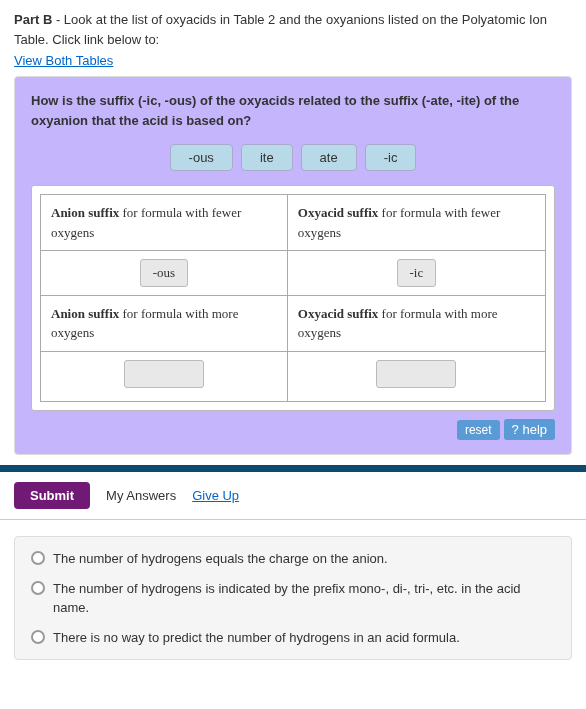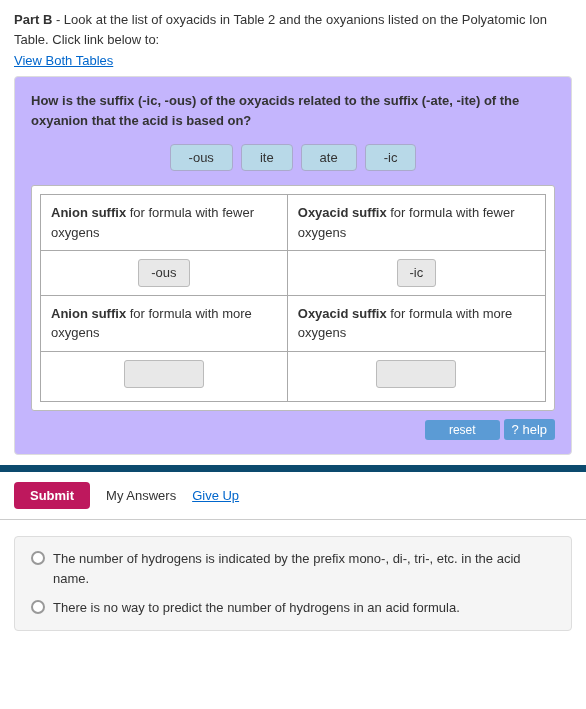--- a/index.html
+++ b/index.html
@@ -70,20 +70,21 @@
     .inner-box {
       background: #fff;
       border: 1px solid #bbb;
       border-radius: 3px;
       padding: 8px;
     }
 
     .suffix-table {
       width: 100%;
       border-collapse: collapse;
+      font-family: Liberation Serif, serif;
     }
 
     .suffix-table td {
       border: 1px solid #aaa;
       padding: 8px 10px;
       vertical-align: top;
       font-size: 13px;
       line-height: 1.5;
     }
 
@@ -122,21 +123,21 @@
       align-items: center;
       gap: 4px;
       margin-top: 8px;
     }
 
     .btn-reset {
       background: #5b9bd5;
       color: #fff;
       border: none;
       border-radius: 3px;
-      padding: 3px 24px;
+      padding: 3px 8px;
       font-size: 12px;
       cursor: pointer;
       display: flex;
       align-items: center;
       gap: 3px;
     }
 
     .btn-help {
       background: #5b9bd5;
       color: #fff;
@@ -149,21 +150,21 @@
 
     .bottom-bar {
       display: flex;
       align-items: center;
       gap: 16px;
       padding: 10px 14px;
       border-bottom: 1px solid #ccc;
     }
 
     .btn-submit {
-      background: #be185d;
+      background: #701a75;
       color: #fff;
       border: none;
       border-radius: 4px;
       padding: 6px 16px;
       font-size: 13px;
       font-weight: bold;
       cursor: pointer;
     }
 
     .my-answers-link {
@@ -287,20 +288,24 @@
   <button class="btn-submit">Submit</button>
   <span class="my-answers-link">My Answers</span>
   <a class="give-up-link">Give Up</a>
 </div>
 
 <div class="part-c-section">
 
   <div class="radio-question-box">
     <div class="radio-option">
       <div class="radio-circle"></div>
+      <span>The number of hydrogens equals the charge on the anion.</span>
+    </div>
+    <div class="radio-option">
+      <div class="radio-circle"></div>
       <span>The number of hydrogens is indicated by the prefix mono-, di-, tri-, etc. in the acid name.</span>
     </div>
     <div class="radio-option">
       <div class="radio-circle"></div>
       <span>There is no way to predict the number of hydrogens in an acid formula.</span>
     </div>
   </div>
 </div>
 
 </body></html>

